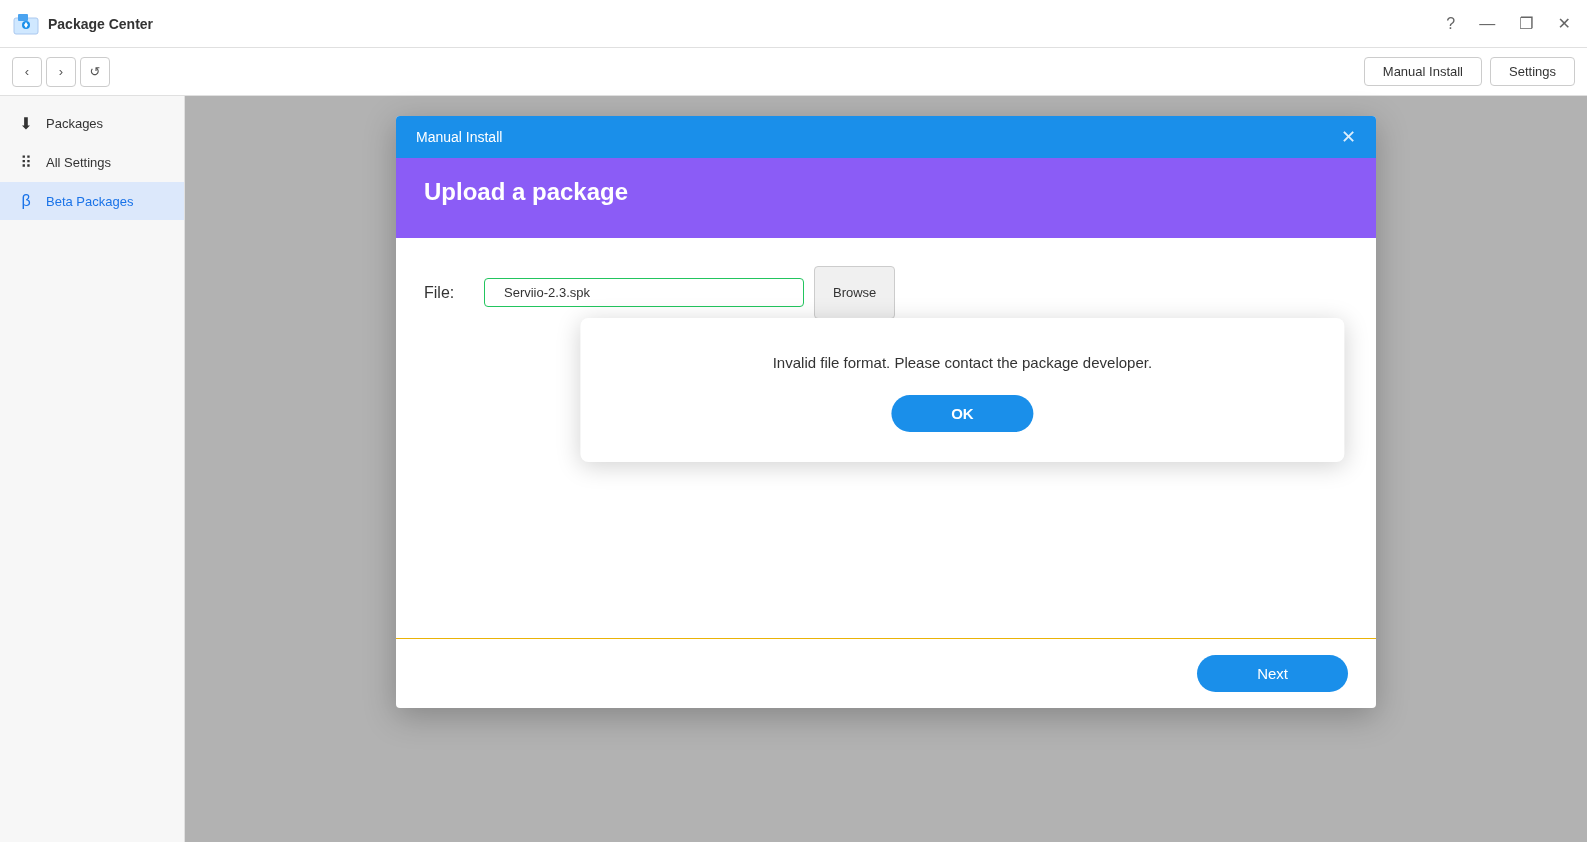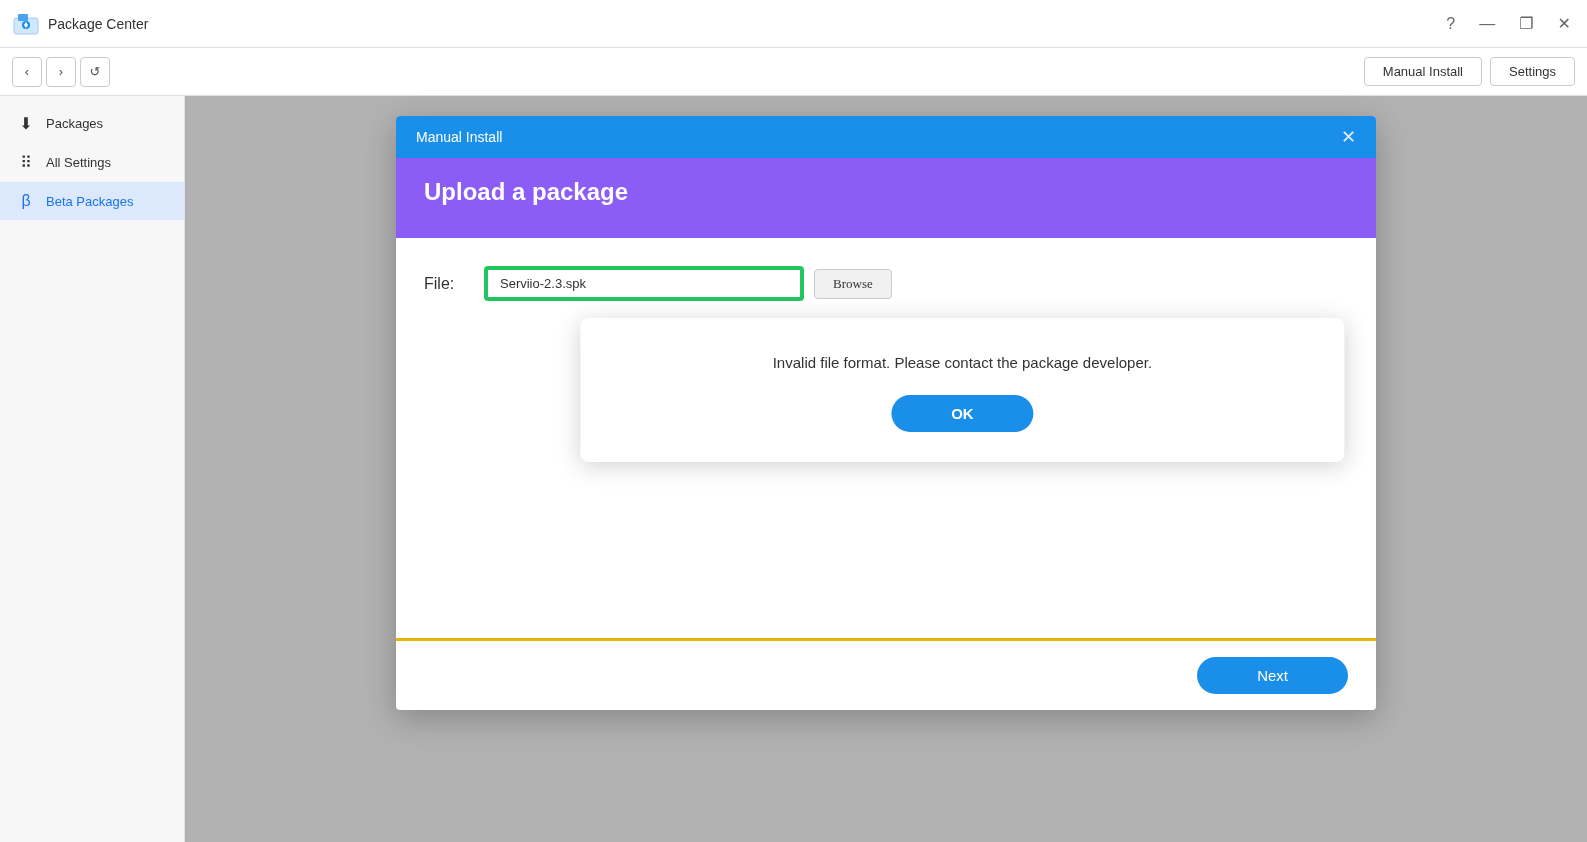--- a/index.html
+++ b/index.html
@@ -27,21 +27,21 @@
       width: 28px;
       height: 28px;
       margin-right: 8px;
       display: flex;
       align-items: center;
       justify-content: center;
     }
     .title-bar-title {
       font-size: 14px;
       color: #333;
-      font-weight: 400;
+      font-weight: 700;
     }
     .title-bar-controls {
       margin-left: auto;
       display: flex;
       gap: 16px;
       align-items: center;
     }
     .title-bar-btn {
       color: #666;
       font-size: 16px;
@@ -218,36 +218,35 @@
       margin-bottom: 20px;
     }
     .file-label {
       font-size: 16px;
       color: #333;
       width: 50px;
     }
     .file-input {
       flex: 1;
       max-width: 320px;
-      border: 4px solid #22c55e;
-      border-radius: 4px;
-      padding: 6px 12px;
+      border: 1px solid #22c55e;
+      border-radius: 4px;
+      padding: 6px 19px;
       font-size: 13px;
       color: #333;
       background: #fff;
     }
     .browse-btn {
-      padding: 6px 18px;
+      padding: 18px 18px;
       background: #f0f0f0;
       border: 1px solid #ccc;
       border-radius: 4px;
       cursor: pointer;
       font-size: 13px;
       color: #333;
-      font-family: Liberation Serif, serif;
     }
 
     
     .error-popup {
       position: absolute;
       top: 80px;
       left: 50%;
       transform: translateX(-40%);
       width: 764px;
       background: #fff;
@@ -271,21 +270,21 @@
       color: #fff;
       border: none;
       border-radius: 30px;
       font-size: 15px;
       cursor: pointer;
       font-weight: 700;
     }
 
     .modal-footer {
       padding: 16px 28px;
-      border-top: 3px solid #eab308;
+      border-top: 1px solid #eab308;
       display: flex;
       justify-content: flex-end;
     }
     .next-btn {
       padding: 10px 60px;
       background: #1a8fea;
       color: #fff;
       border: none;
       border-radius: 30px;
       font-size: 15px;

